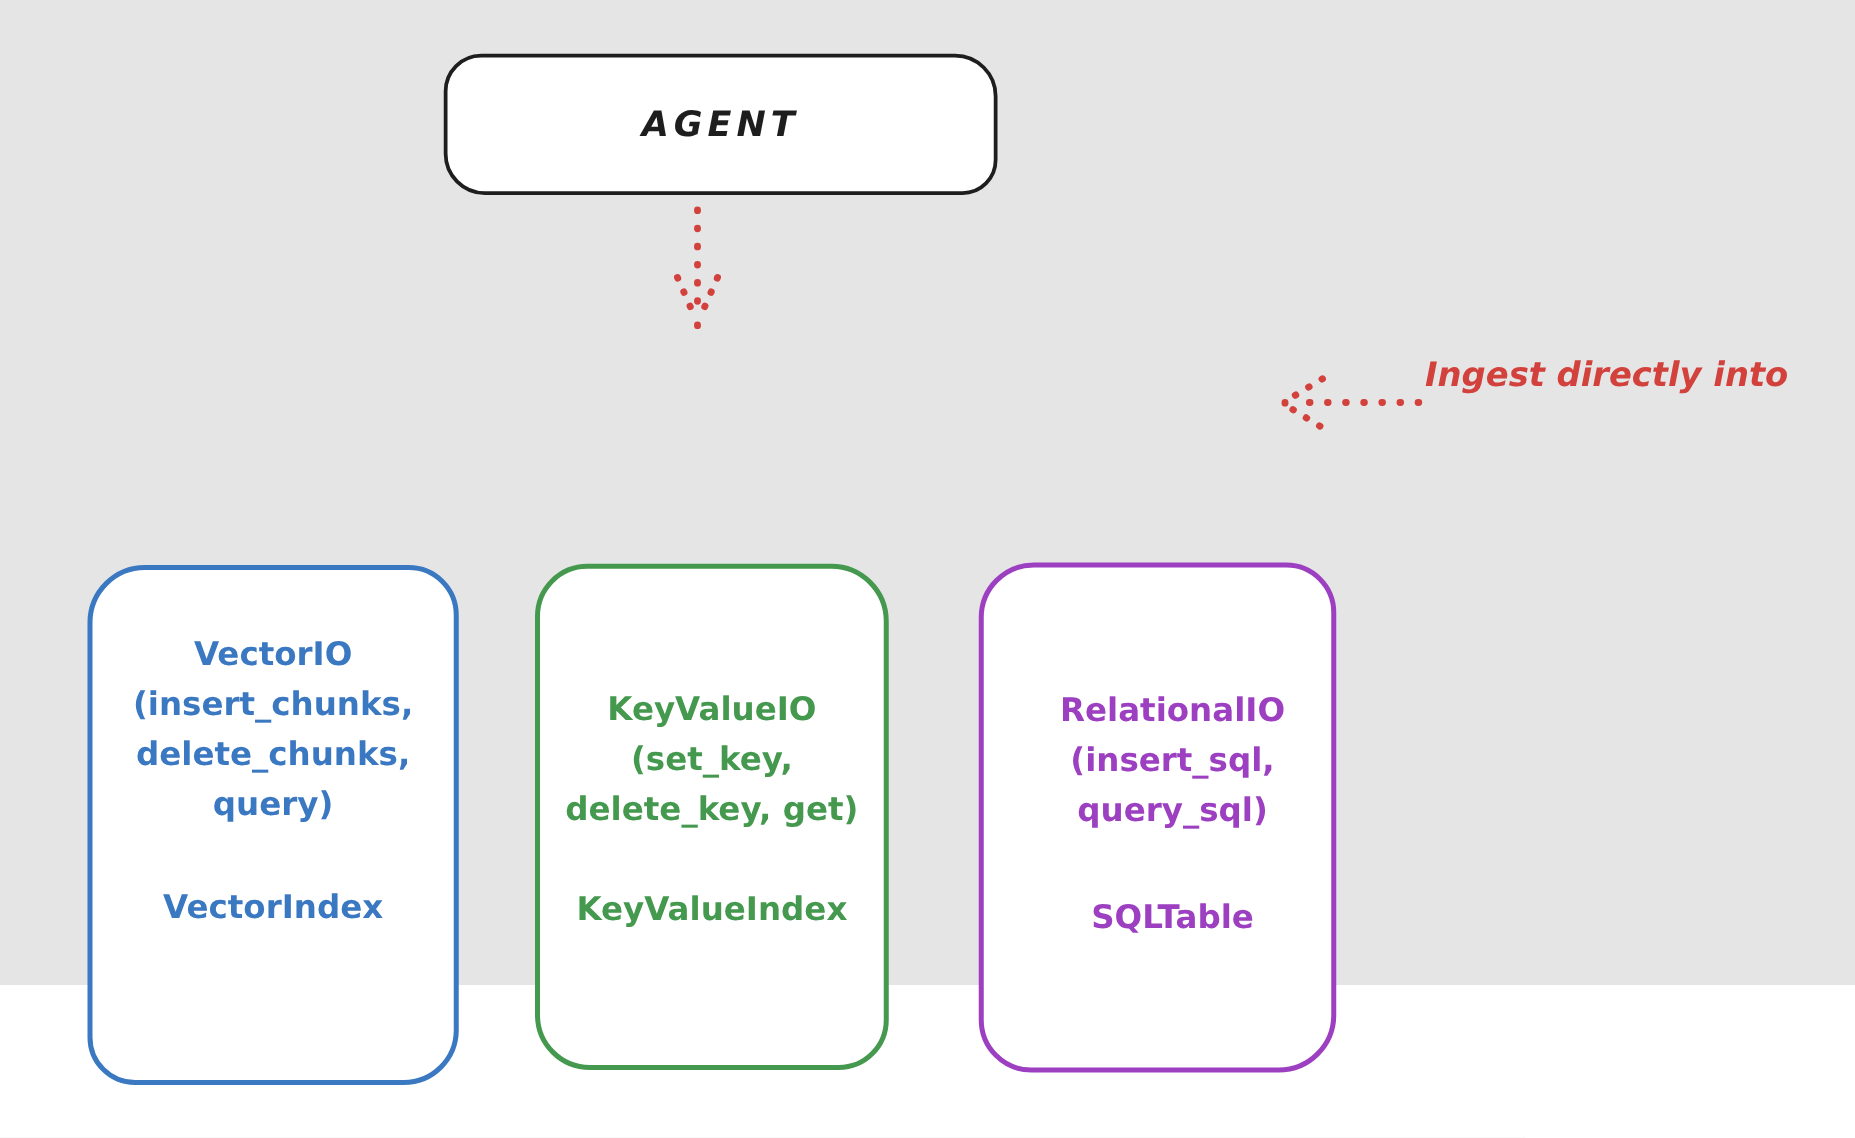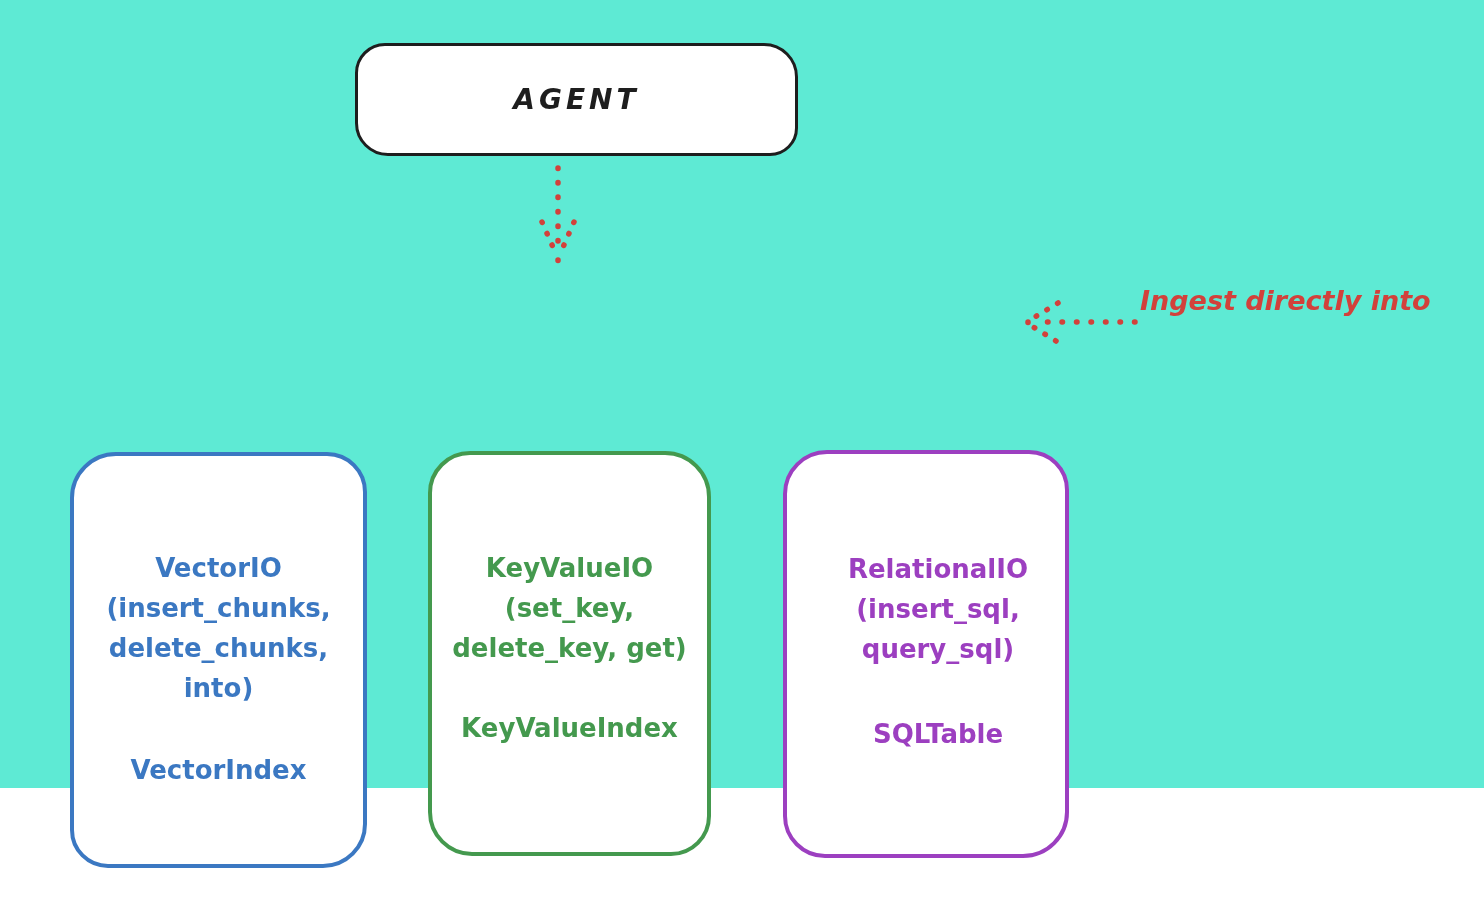--- a/index.html
+++ b/index.html
@@ -4,21 +4,21 @@
 <style>
   * { margin: 0; padding: 0; box-sizing: border-box; }
   html, body { background: #ffffff; }
   body {
     font-family: "DejaVu Sans", "Liberation Sans", sans-serif;
     width: 1484px; height: 910px; overflow: hidden;
   }
   .canvas {
     position: relative;
     width: 1484px; height: 788px;
-    background: #5eead4;
+    background: #e5e5e5;
   }
   .arrows-layer {
     position: absolute; left: 0; top: 0;
     width: 1484px; height: 910px;
     pointer-events: none;
   }
   .node {
     position: absolute;
     background: #ffffff;
     display: flex;
@@ -48,21 +48,21 @@
   
   .node.backend {
     font-size: 26px; font-weight: 600;
     line-height: 40px;
     justify-content: flex-start;
   }
   .node.vector {
     left: 70px; top: 452px; width: 297px; height: 416px;
     border: 4px solid #3b78c2; color: #3b78c2;
     border-radius: 46px 40px 44px 38px;
-    padding-top: 92px;
+    padding-top: 48px;
   }
   .node.keyvalue {
     left: 428px; top: 451px; width: 283px; height: 405px;
     border: 4px solid #44994e; color: #44994e;
     border-radius: 42px 46px 40px 44px;
     padding-top: 93px;
   }
   .node.relational {
     left: 783px; top: 450px; width: 286px; height: 408px;
     border: 4px solid #9c3fc0; color: #9c3fc0;
@@ -114,21 +114,21 @@
 
 
   <div class="annotation">
     <span>Ingest directly into</span><br>
   </div>
 
   <div class="node backend vector">
     <span>VectorIO</span>
     <span>(insert_chunks,</span>
     <span>delete_chunks,</span>
-    <span>into)</span>
+    <span>query)</span>
     <span class="footer-label">VectorIndex</span>
   </div>
 
   <div class="node backend keyvalue">
     <span>KeyValueIO</span>
     <span>(set_key,</span>
     <span>delete_key, get)</span>
     <span class="footer-label">KeyValueIndex</span>
   </div>
 

